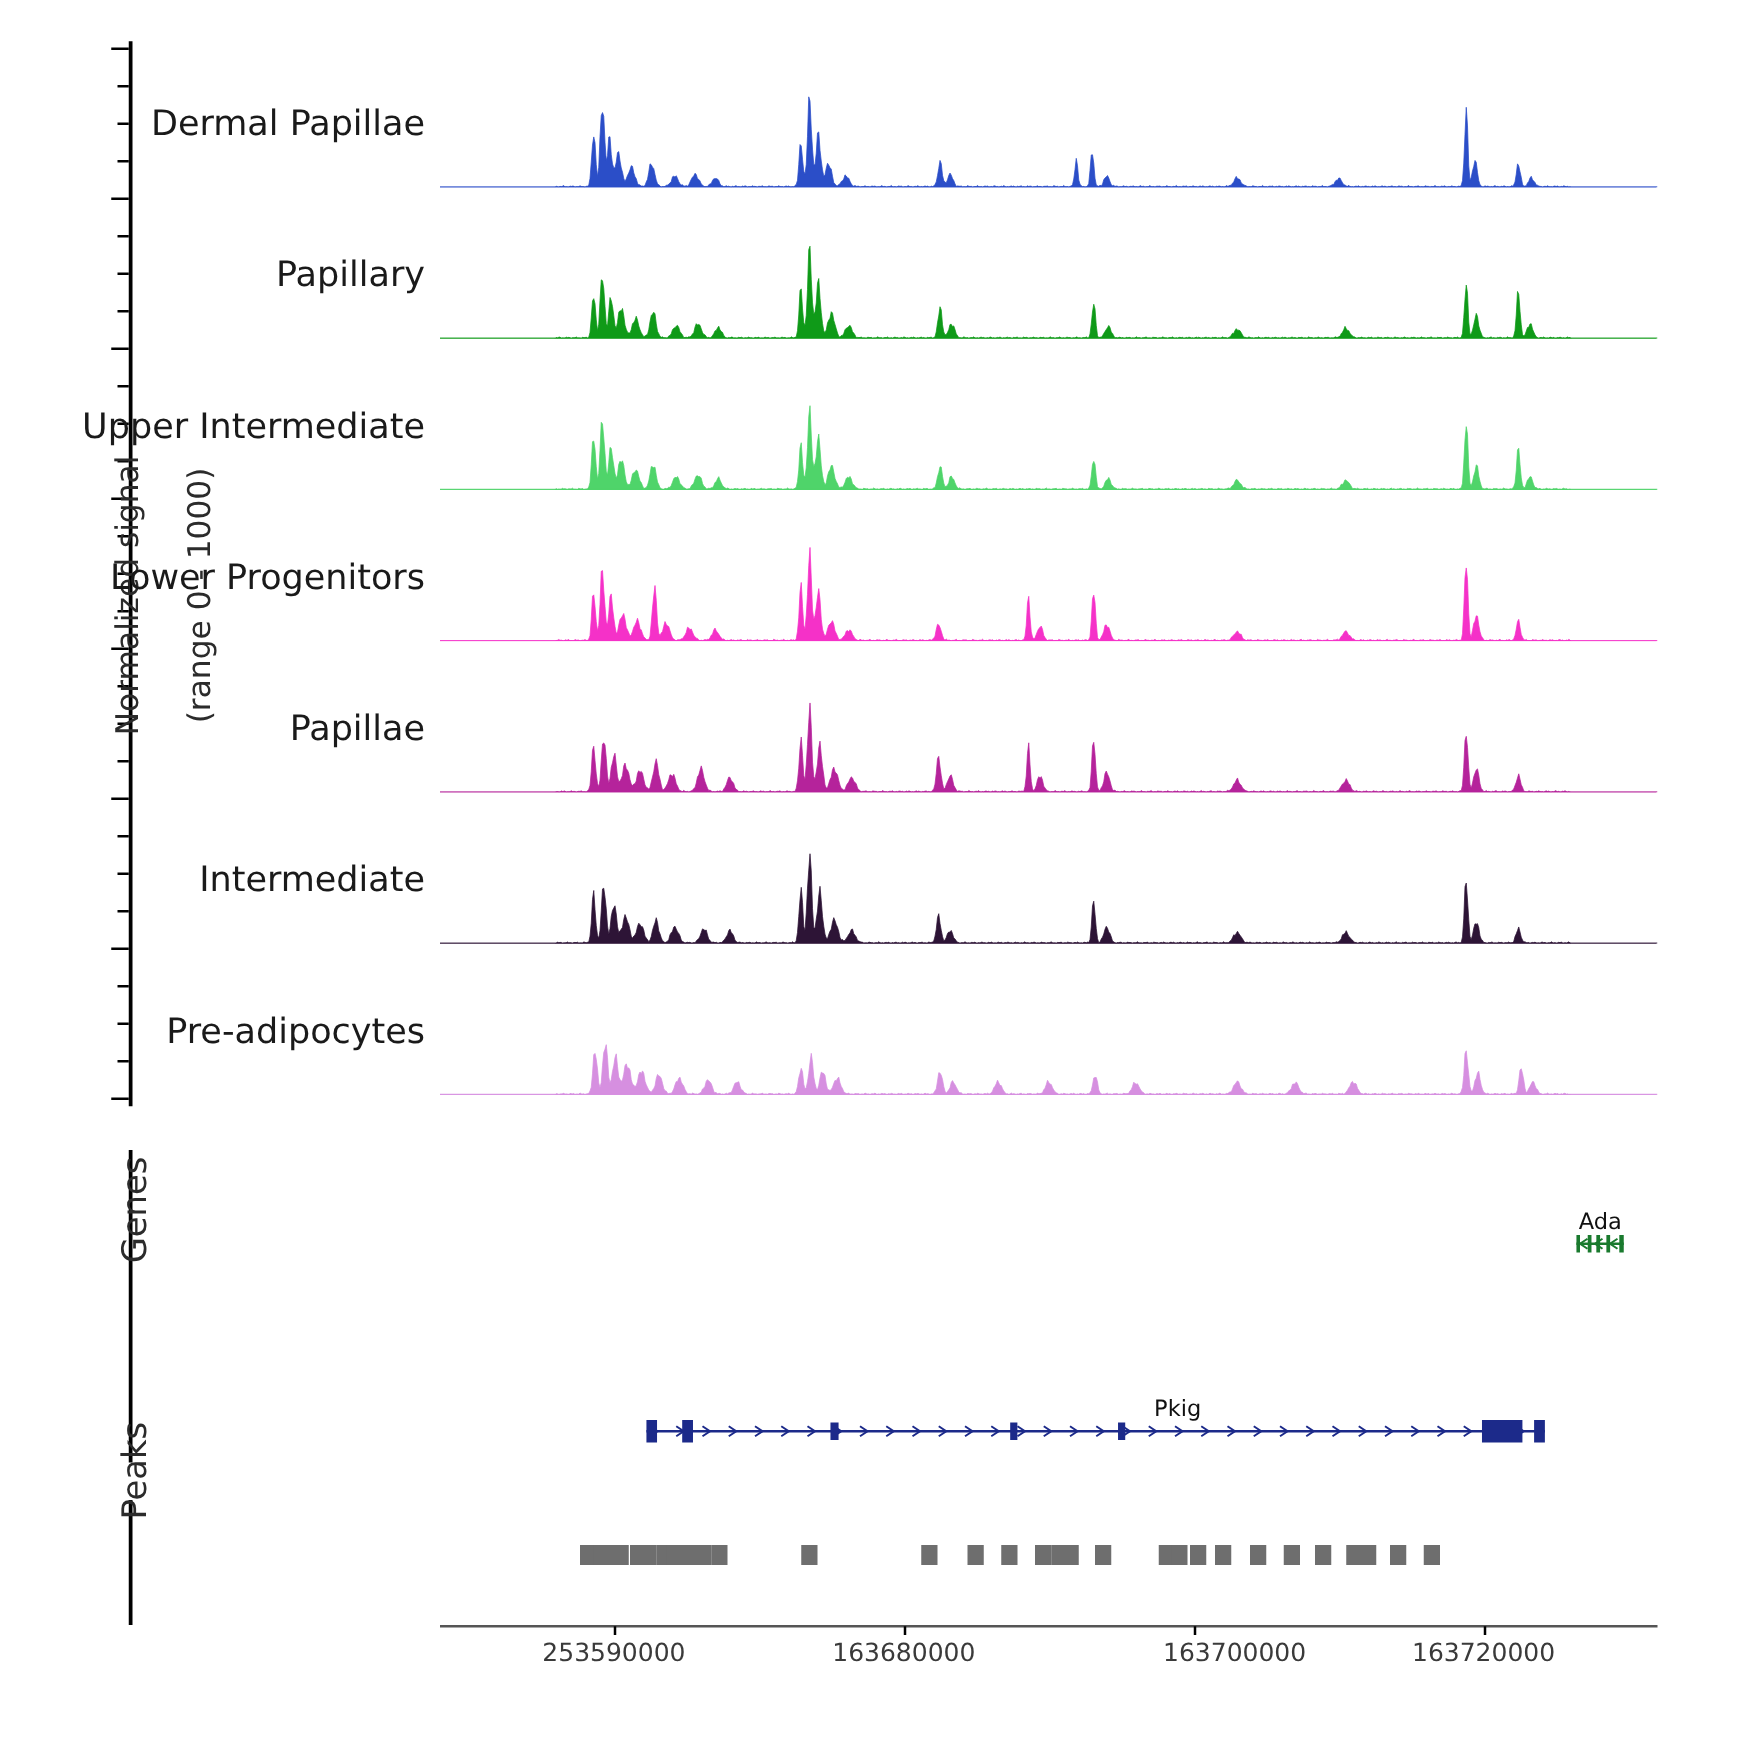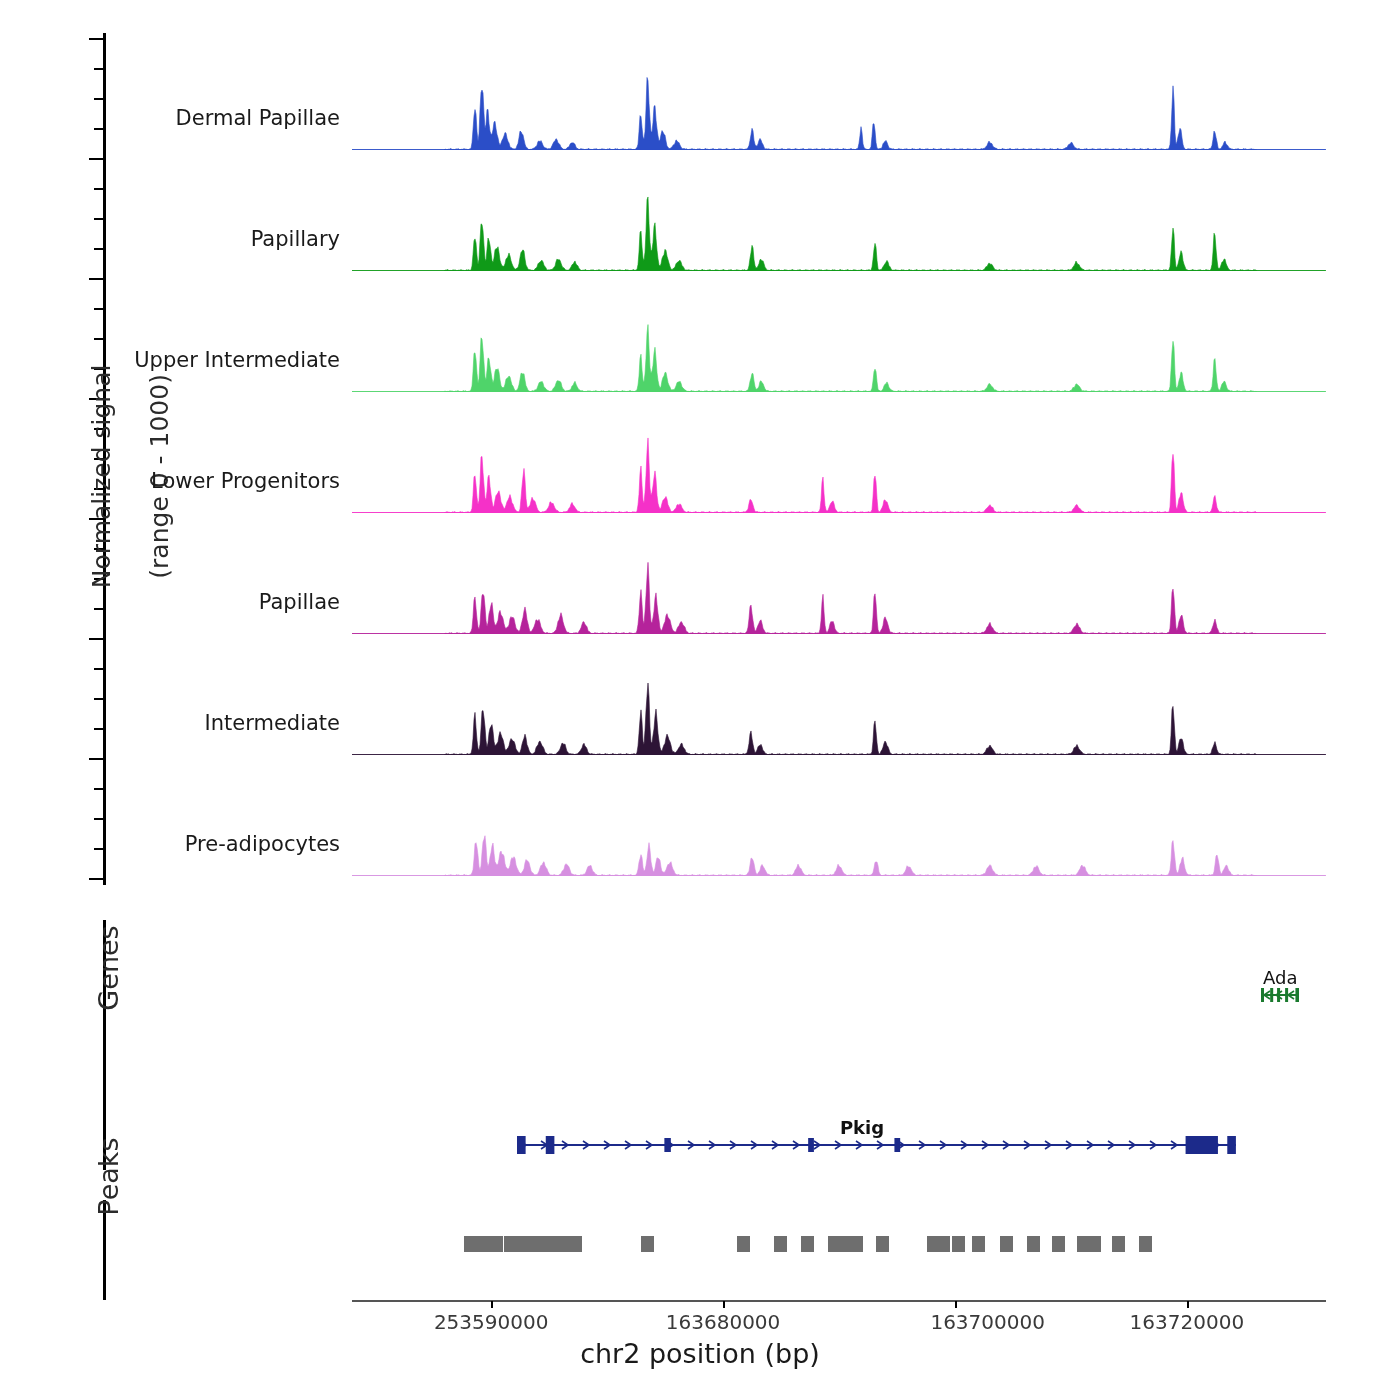--- a/index.html
+++ b/index.html
@@ -31,25 +31,24 @@
   .ylabel-rot {
     position: absolute;
     transform-origin: 0 0;
     white-space: pre;
     text-align: center;
     font-size: 25px;
     color: #2b2b2b;
   }
   .track-label {
     position: absolute;
-    font-size: 21px;
+    font-size: 28px;
     color: #1a1a1a;
     white-space: nowrap;
     text-align: right;
-    margin-top: 24px;
   }
   .track-wrap {
     position: absolute;
     overflow: hidden;
   }
   .track-baseline {
     position: absolute;
     left: 0;
     right: 0;
     bottom: 0;
@@ -203,21 +202,21 @@
         <line x1="0" y1="13" x2="38.264285714285734" y2="13" stroke="#1a7a2e" stroke-width="2"></line>
         <path d="M9,9 L3,13 L9,17" fill="none" stroke="#1a7a2e" stroke-width="1.6"></path>
         <path d="M21,9 L15,13 L21,17" fill="none" stroke="#1a7a2e" stroke-width="1.6"></path>
         <path d="M33,9 L27,13 L33,17" fill="none" stroke="#1a7a2e" stroke-width="1.6"></path>
         <rect x="0" y="6" width="3" height="14" fill="#1a7a2e"></rect>
         <rect x="9.183428571428577" y="6" width="3" height="14" fill="#1a7a2e"></rect>
         <rect x="16.07100000000001" y="6" width="3" height="14" fill="#1a7a2e"></rect>
         <rect x="24.10650000000001" y="6" width="3" height="14" fill="#1a7a2e"></rect>
         <rect x="34.43785714285716" y="6" width="3.8264285714285724" height="14" fill="#1a7a2e"></rect>
       </svg>
-      <div class="gene-name" style="left: 802px; width: 120px; text-align: center; top: 1117px; font-weight: bold;">Pkig</div>
+      <div class="gene-name" style="left: 841px; width: 120px; text-align: right; top: 1117px;">Pkig</div>
       <svg width="718.9047619047619" height="26" style="position: absolute; left: 516.652px; top: 1132px;">
         <line x1="0" y1="13" x2="718.9047619047619" y2="13" stroke="#1c2a8a" stroke-width="2"></line>
         <path d="M3,9 L9,13 L3,17" fill="none" stroke="#1c2a8a" stroke-width="1.6"></path>
         <path d="M24,9 L30,13 L24,17" fill="none" stroke="#1c2a8a" stroke-width="1.6"></path>
         <path d="M45,9 L51,13 L45,17" fill="none" stroke="#1c2a8a" stroke-width="1.6"></path>
         <path d="M66,9 L72,13 L66,17" fill="none" stroke="#1c2a8a" stroke-width="1.6"></path>
         <path d="M87,9 L93,13 L87,17" fill="none" stroke="#1c2a8a" stroke-width="1.6"></path>
         <path d="M108,9 L114,13 L108,17" fill="none" stroke="#1c2a8a" stroke-width="1.6"></path>
         <path d="M129,9 L135,13 L129,17" fill="none" stroke="#1c2a8a" stroke-width="1.6"></path>
         <path d="M150,9 L156,13 L150,17" fill="none" stroke="#1c2a8a" stroke-width="1.6"></path>
@@ -298,16 +297,13 @@
   <div id="xticks">
       <div class="tick" style="left: 491.143px; top: 1301px; width: 2px; height: 7px;"></div>
       <div class="xtick-label" style="left: 401.143px; width: 180px; top: 1310px;">253590000</div>
       <div class="tick" style="left: 723.048px; top: 1301px; width: 2px; height: 7px;"></div>
       <div class="xtick-label" style="left: 633.048px; width: 180px; top: 1310px;">163680000</div>
       <div class="tick" style="left: 954.952px; top: 1301px; width: 2px; height: 7px;"></div>
       <div class="xtick-label" style="left: 864.952px; width: 180px; top: 1310px; text-align: right;">163700000</div>
       <div class="tick" style="left: 1186.86px; top: 1301px; width: 2px; height: 7px;"></div>
       <div class="xtick-label" style="left: 1096.86px; width: 180px; top: 1310px;">163720000</div>
     </div>
-  <div class="xaxis-title" style="left:0; top:1338px; width:1400px;">
-    <span>chr2 position (bp)</span>
-  </div>
 </div>
 
 </body></html>

